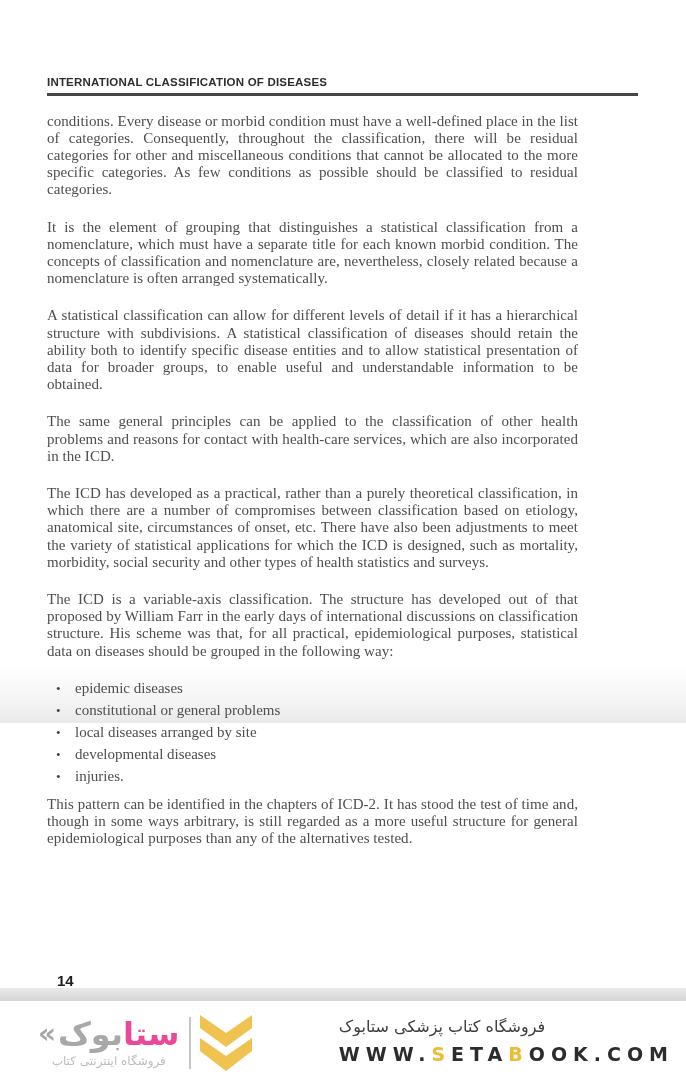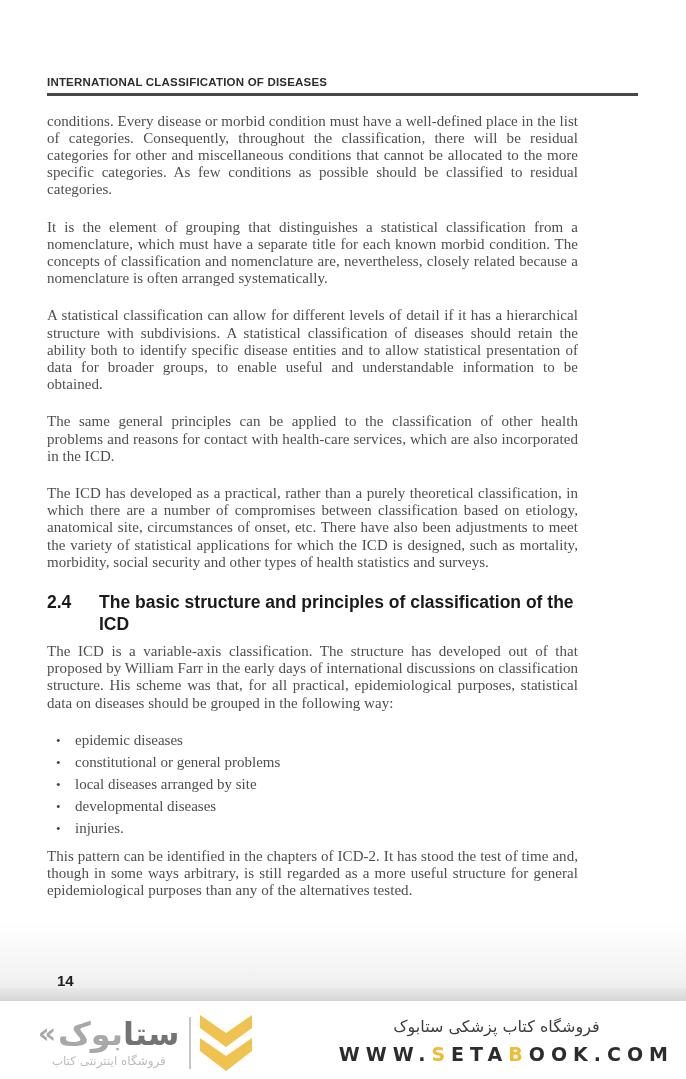--- a/index.html
+++ b/index.html
@@ -7,21 +7,21 @@
     width:686px; height:1079px;
     background:#ffffff;
     position:relative;
     overflow:hidden;
     font-family:"Liberation Serif", serif;
   }
 
   
   .scan-page {
     position:absolute; top:0; left:0;
-    width:686px; height:1001px;
+    width:686px; height:723px;
     background:linear-gradient(180deg,#ffffff 0%,#ffffff 92%,#f4f4f4 97%,#e9e9e9 100%);
   }
   .scan-edge {
     position:absolute; top:988px; left:0;
     width:686px; height:13px;
     background:linear-gradient(180deg,#e9e9e9 0%,#d6d6d6 100%);
   }
   .content {
     position:absolute; top:76px; left:47px;
     width:531px;
@@ -115,39 +115,39 @@
     line-height:1;
   }
   .wordmark {
     font-family:"DejaVu Sans", sans-serif;
     font-weight:bold;
     font-size:32px;
     line-height:1;
     direction:rtl;
     white-space:nowrap;
   }
-  .wm-yellow { color:#737373;margin-top:8px; }
+  .wm-yellow { color:#ec4899;margin-top:8px; }
   .wm-gray   { color:#a8a8a8; }
   .logo-tagline {
     font-family:"DejaVu Sans", sans-serif;
     font-size:12px;
     color:#bdbdbd;
     direction:rtl;
     margin-top:4px;
     white-space:nowrap;
   }
   .logo-bar {
     width:2px; height:52px;
     background:#c6c6c6;
     margin:0 8px 0 10px;
   }
   .chevron-svg { display:block; }
 
   .footer-right {
-    text-align:center;
+    text-align:left;
     margin-top:2px;
   }
   .store-title {
     font-family:"DejaVu Sans", sans-serif;
     font-size:16px;
     color:#3d3d3d;
     direction:rtl;
     padding-right:20px;
     white-space:nowrap;
   }
@@ -169,24 +169,20 @@
   <div class="content">
     <div class="running-header">INTERNATIONAL CLASSIFICATION OF DISEASES</div>
     <div class="header-rule"></div>
 
     <p class="body-para">conditions. Every disease or morbid condition must have a well-defined place in the list of categories. Consequently, throughout the classification, there will be residual categories for other and miscellaneous conditions that cannot be allocated to the more specific categories. As few conditions as possible should be classified to residual categories.</p>
     <p class="body-para">It is the element of grouping that distinguishes a statistical classification from a nomenclature, which must have a separate title for each known morbid condition. The concepts of classification and nomenclature are, nevertheless, closely related because a nomenclature is often arranged systematically.</p>
     <p class="body-para">A statistical classification can allow for different levels of detail if it has a hierarchical structure with subdivisions. A statistical classification of diseases should retain the ability both to identify specific disease entities and to allow statistical presentation of data for broader groups, to enable useful and understandable information to be obtained.</p>
     <p class="body-para">The same general principles can be applied to the classification of other health problems and reasons for contact with health-care services, which are also incorporated in the ICD.</p>
     <p class="body-para">The ICD has developed as a practical, rather than a purely theoretical classification, in which there are a number of compromises between classification based on etiology, anatomical site, circumstances of onset, etc. There have also been adjustments to meet the variety of statistical applications for which the ICD is designed, such as mortality, morbidity, social security and other types of health statistics and surveys.</p>
 
-    <div class="section-heading">
-      <span class="sec-num">2.4</span>
-      <span class="sec-title">The basic structure and principles of classification of the ICD</span>
-    </div>
 
     <p class="body-para">The ICD is a variable-axis classification. The structure has developed out of that proposed by William Farr in the early days of international discussions on classification structure. His scheme was that, for all practical, epidemiological purposes, statistical data on diseases should be grouped in the following way:</p>
 
     <ul class="bullet-list">
       <li>
           <span class="blt">•</span>
           <span>epidemic diseases</span>
         </li>
       <li>
           <span class="blt">•</span>

